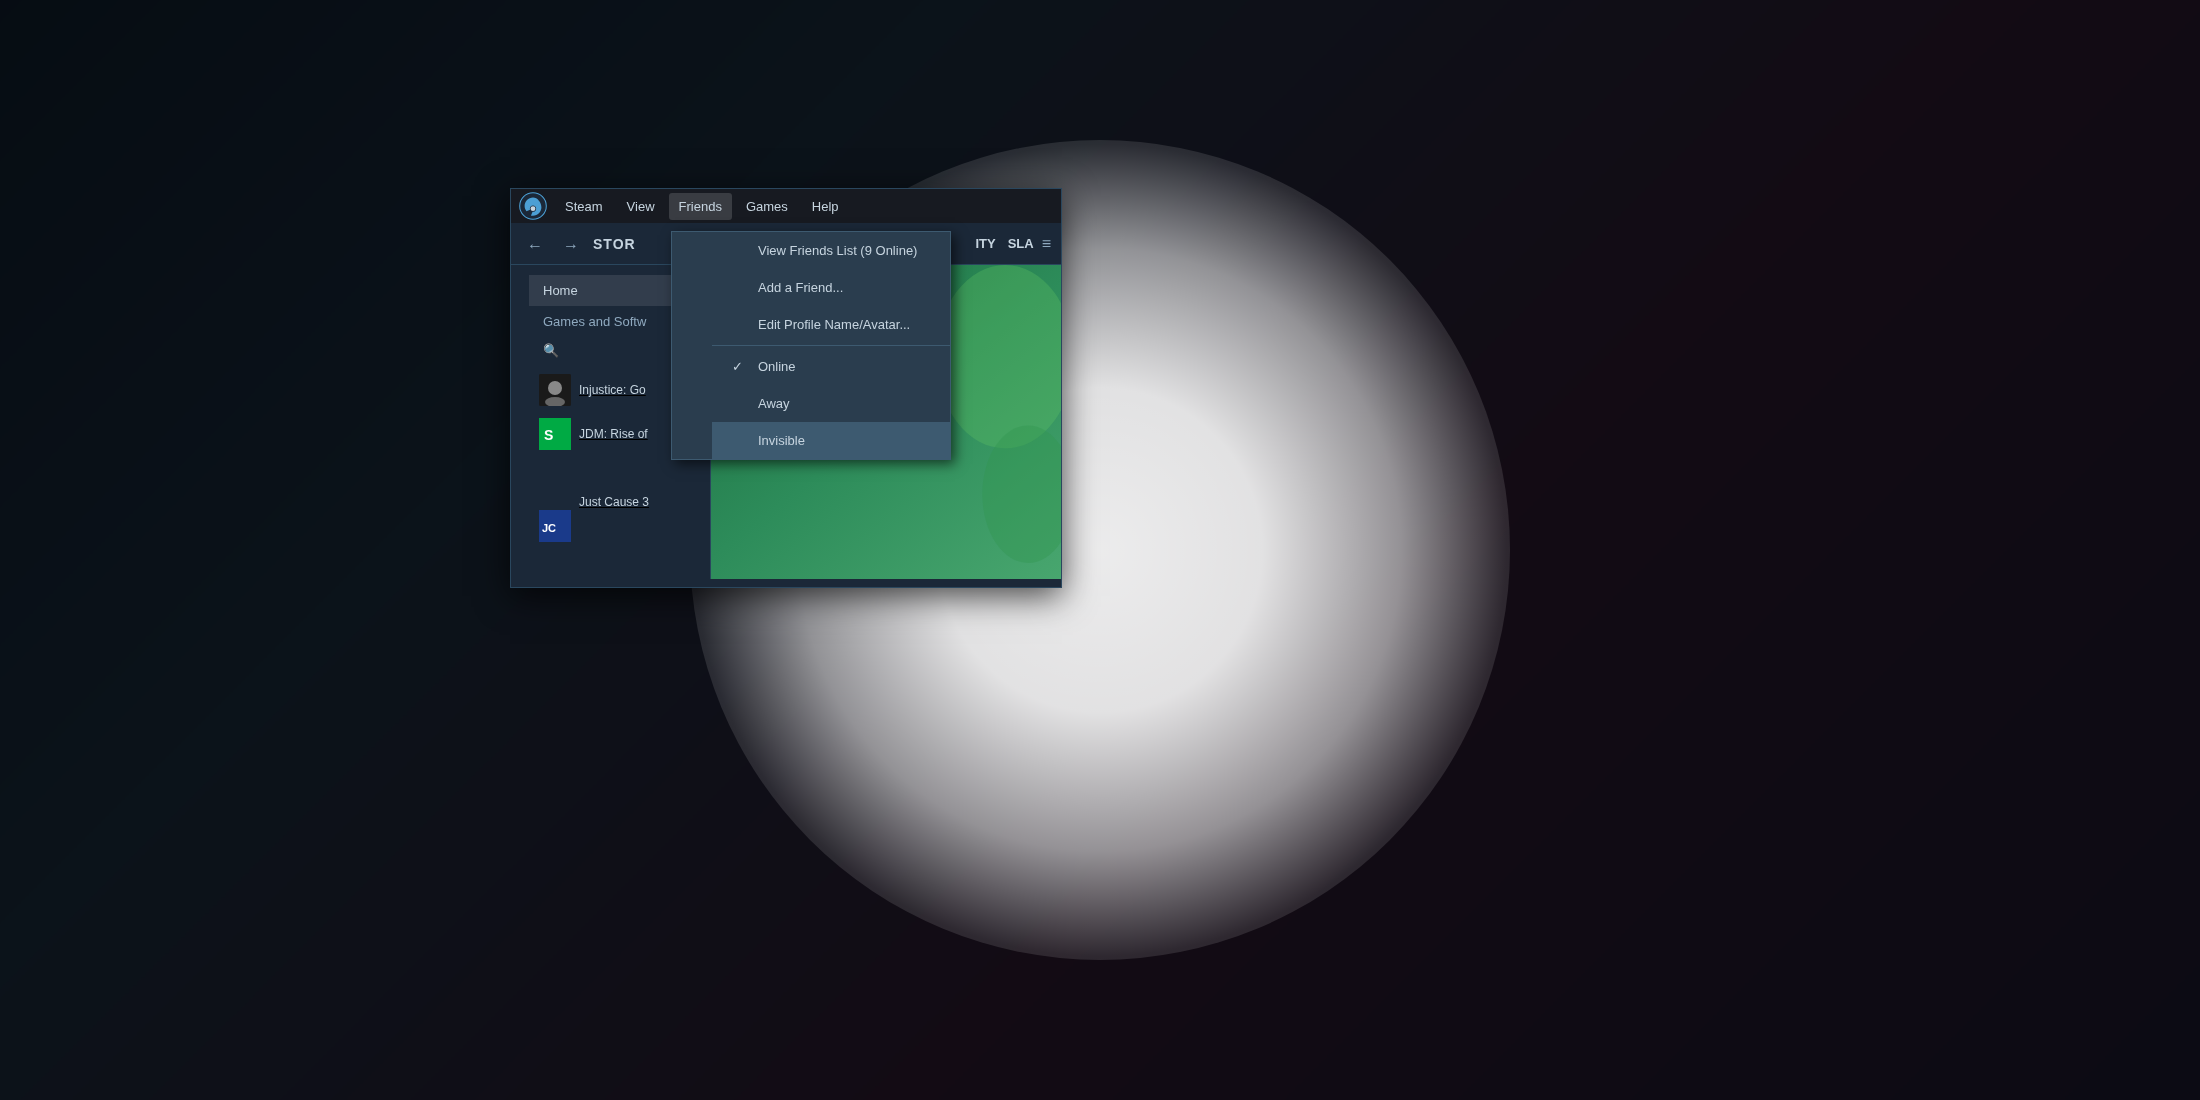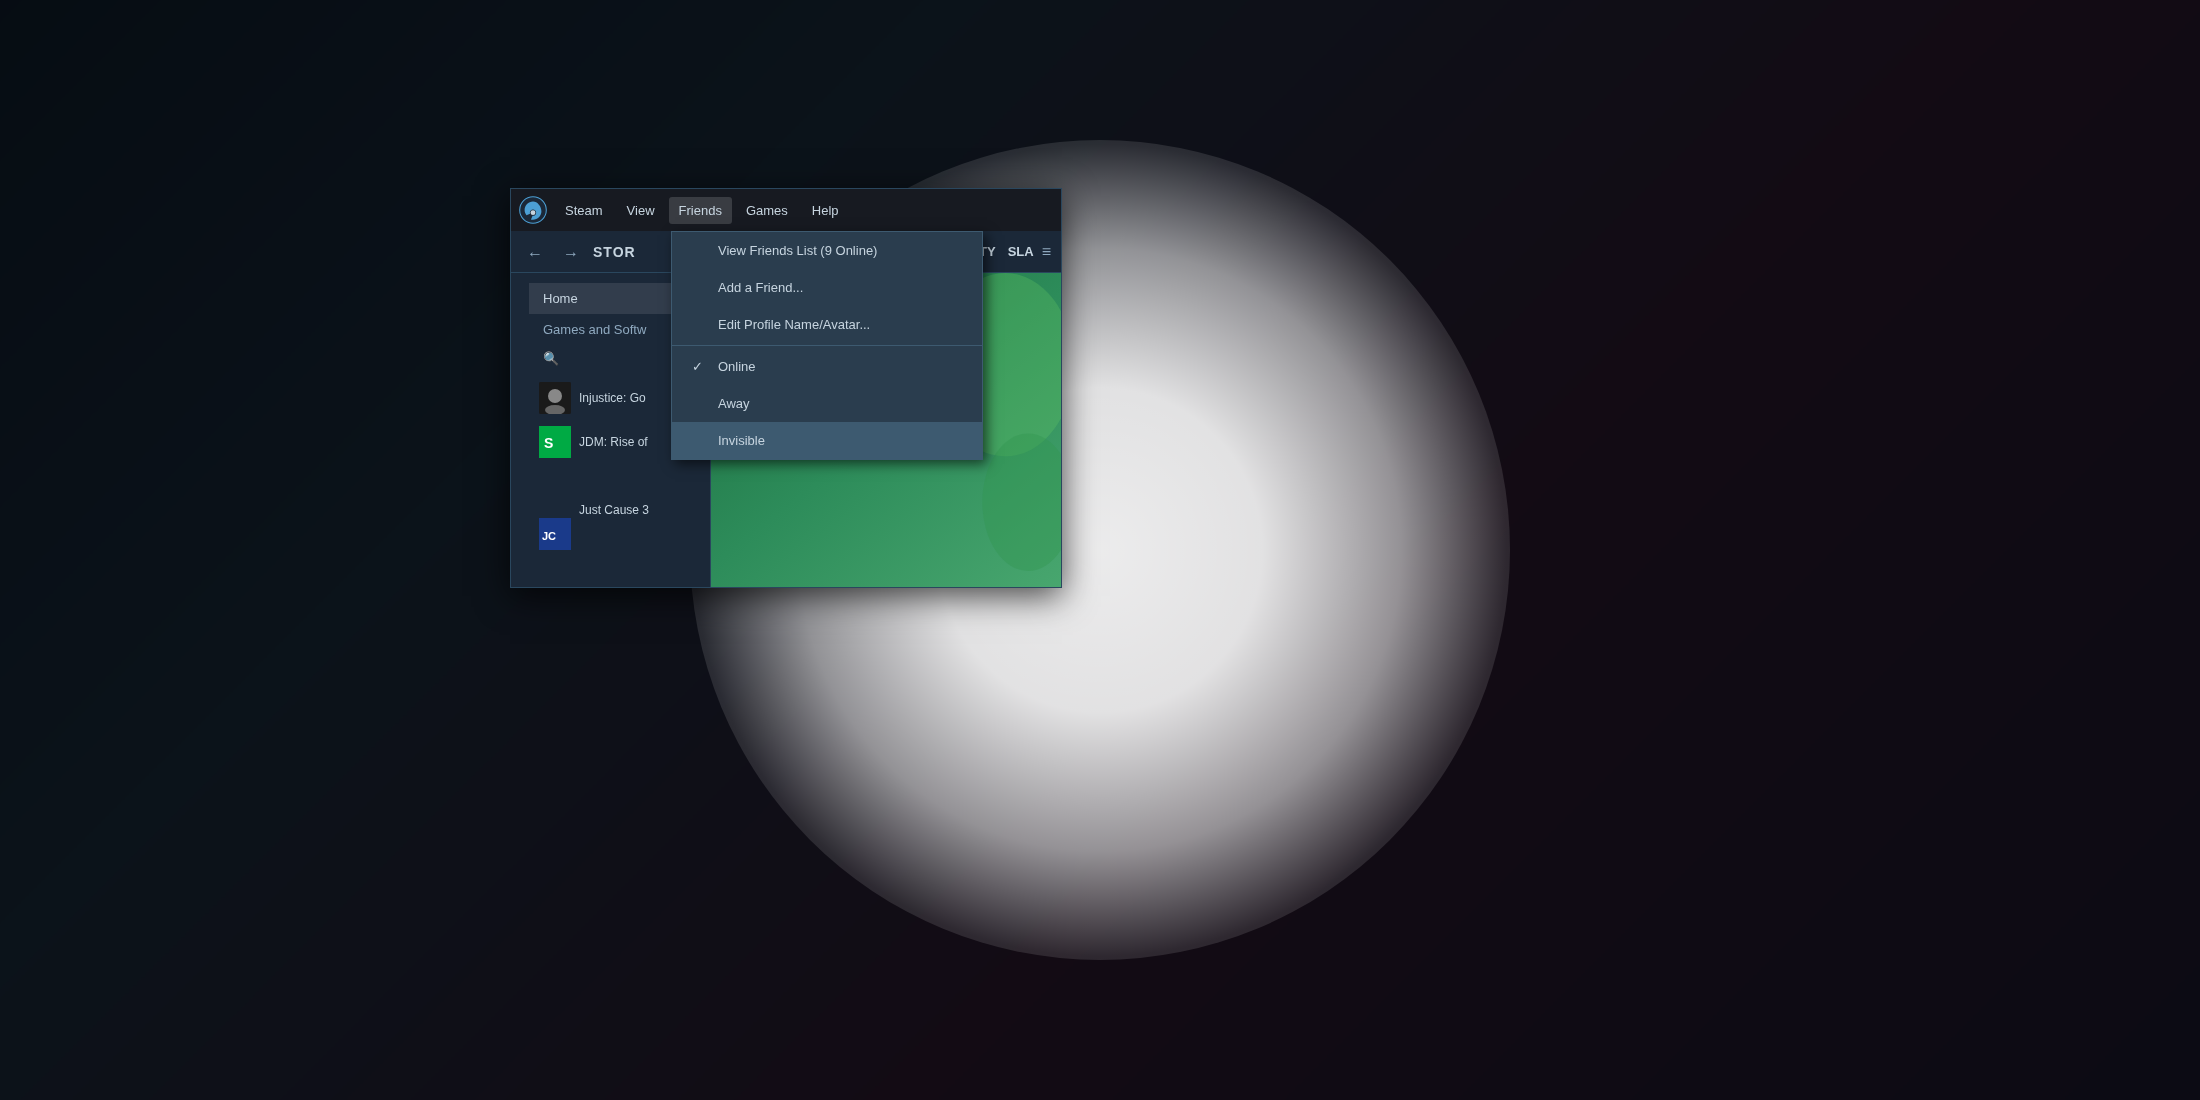--- a/index.html
+++ b/index.html
@@ -59,21 +59,21 @@
       box-shadow: 0 8px 32px rgba(0,0,0,0.7);
       z-index: 10;
       overflow: hidden;
     }
 
     
     .menu-bar {
       display: flex;
       align-items: center;
       background: #171a21;
-      height: 42px;
+      height: 34px;
       padding: 0 8px;
       gap: 4px;
     }
 
     .steam-logo {
       width: 28px;
       height: 28px;
       margin-right: 4px;
       flex-shrink: 0;
     }
@@ -149,20 +149,21 @@
       display: flex;
       align-items: center;
       padding: 6px 14px;
       gap: 8px;
       color: #8fa9bf;
       font-size: 13px;
     }
 
     .game-list {
       margin-top: 4px;
+      text-decoration: underline;
     }
 
     .game-item {
       display: flex;
       align-items: center;
       padding: 6px 10px;
       gap: 8px;
       cursor: pointer;
       color: #c6d4df;
       font-size: 12px;
@@ -194,25 +195,26 @@
       display: flex;
       align-items: center;
       justify-content: flex-end;
     }
 
     
     .dropdown-menu {
       position: absolute;
       top: 42px; 
       left: 160px; 
-      width: 312px;
+      width: 280px;
       background: #2a3d4e;
       border: 1px solid #3d5a70;
       box-shadow: 4px 4px 12px rgba(0,0,0,0.6);
       z-index: 20;
+      padding-left: 40px;
     }
 
     .dropdown-item {
       padding: 11px 20px;
       color: #c6d4df;
       font-size: 13px;
       cursor: pointer;
       display: flex;
       align-items: center;
       gap: 10px;

